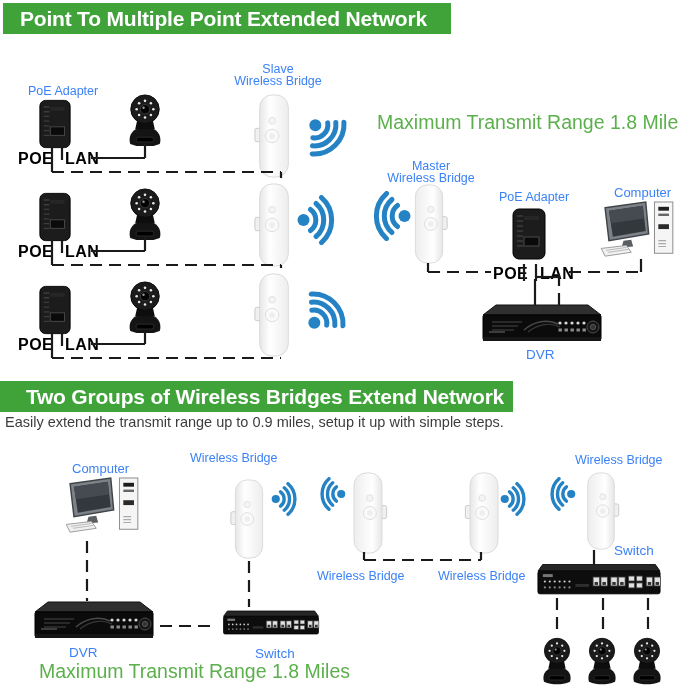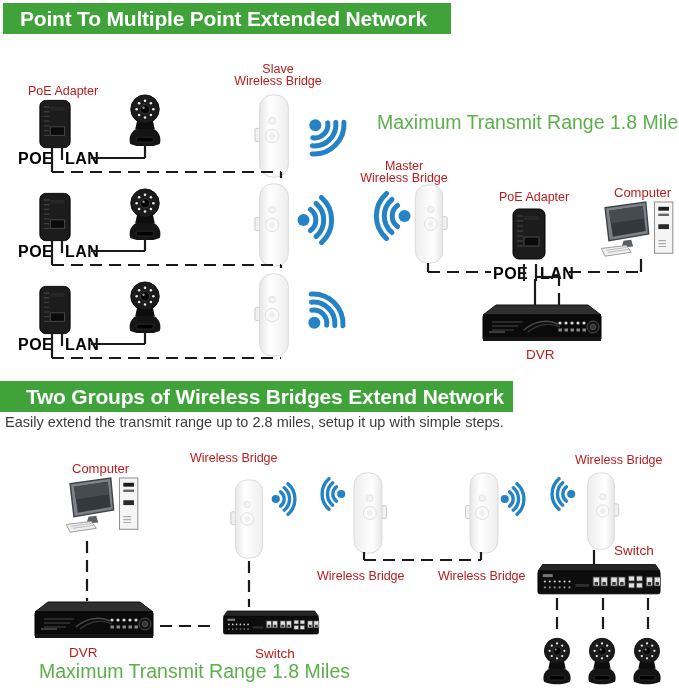--- a/index.html
+++ b/index.html
@@ -10,21 +10,21 @@
   .banner{
     position:absolute;background:var(--banner-green,#3FA33A);color:#fff;
     font-weight:bold;font-size:21px;line-height:31px;height:31px;
     padding-left:17px;white-space:nowrap;letter-spacing:-0.2px;
   }
   .banner1{left:3px;top:3px;width:431px;}
   .banner2{left:0;top:381px;width:496px;text-align:center;}
   .subtitle{position:absolute;font-size:14.5px;color:var(--subtitle-gray,#3d3d3d);white-space:nowrap;}
   .sub1{left:5px;top:37px;}
   .sub2{left:5px;top:414px;}
-  .lbl{position:absolute;font-size:12.5px;color:#b91c1c;white-space:pre-line;}
+  .lbl{position:absolute;font-size:12.5px;color:#3b82f6;white-space:pre-line;}
   .center{text-align:center;line-height:12px;}
   .portlbl{position:absolute;font-size:16px;font-weight:bold;color:#000;letter-spacing:0.5px;white-space:nowrap;}
   .range{position:absolute;font-size:19.5px;color:var(--range-green,#5BB04C);white-space:nowrap;}
   .dev,.wifi{position:absolute;}
   .wires{position:absolute;left:0;top:0;pointer-events:none;}
   .wire{stroke:#1a1a1a;stroke-width:2.2;fill:none;}
   .dash{stroke-dasharray:12 7;}
   .wifi-dot{fill:var(--wifi-blue,#2583C5);}
   .wifi-arc{stroke:var(--wifi-blue,#2583C5);stroke-width:5;fill:none;stroke-linecap:round;}
 </style>
@@ -165,21 +165,21 @@
         </g>
       </symbol>
     </defs>
   </svg>
 
   <div class="banner banner1">Point To Multiple Point Extended Network</div>
 
   <div class="lbl" style="left:28px;top:84px;">PoE Adapter</div>
   <div class="lbl center" style="left:233px;top:63px;width:90px;">Slave
 Wireless Bridge</div>
-  <div class="lbl center" style="left:359px;top:160px;width:90px;">Master
+  <div class="lbl center" style="left:386px;top:160px;width:90px;">Master
 Wireless Bridge</div>
   <div class="range" style="left:377px;top:111px;">Maximum Transmit Range 1.8 Miles</div>
   <div class="lbl" style="left:499px;top:190px;">PoE Adapter</div>
   <div class="lbl" style="left:614px;top:185px;font-size:13px;">Computer</div>
   <div class="lbl" style="left:526px;top:347px;font-size:13.5px;">DVR</div>
 
   <div class="portlbl" style="left:18px;top:150px;">POE</div>
   <div class="portlbl" style="left:65px;top:150px;">LAN</div>
   <div class="portlbl" style="left:18px;top:243px;">POE</div>
   <div class="portlbl" style="left:65px;top:243px;">LAN</div>
@@ -235,21 +235,21 @@
       <use href="#sym-wifi"></use>
     </svg>
   <svg class="wifi" style="left:363px;top:191px;width:50px;height:50px;transform:scaleX(-1);">
       <use href="#sym-wifi"></use>
     </svg>
   <svg class="wifi" style="left:301px;top:286px;width:50px;height:50px;transform:rotate(-45deg);">
       <use href="#sym-wifi"></use>
     </svg>
 
   <div class="banner banner2">Two Groups of Wireless Bridges Extend Network</div>
-  <div class="subtitle sub2">Easily extend the transmit range up to 2.8 miles,  setup it up with simple steps.</div>
+  <div class="subtitle sub2">Easily extend the transmit range up to 0.9 miles,  setup it up with simple steps.</div>
 
   <div class="lbl" style="left:72px;top:461px;font-size:13px;">Computer</div>
   <div class="lbl" style="left:190px;top:451px;">Wireless Bridge</div>
   <div class="lbl" style="left:317px;top:569px;">Wireless Bridge</div>
   <div class="lbl" style="left:438px;top:569px;">Wireless Bridge</div>
   <div class="lbl" style="left:575px;top:453px;">Wireless Bridge</div>
   <div class="lbl" style="left:614px;top:543px;font-size:13.5px;">Switch</div>
   <div class="lbl" style="left:69px;top:645px;font-size:13.5px;">DVR</div>
   <div class="lbl" style="left:255px;top:646px;font-size:13.5px;">Switch</div>
   <div class="range" style="left:39px;top:660px;">Maximum Transmit Range 1.8 Miles</div>

